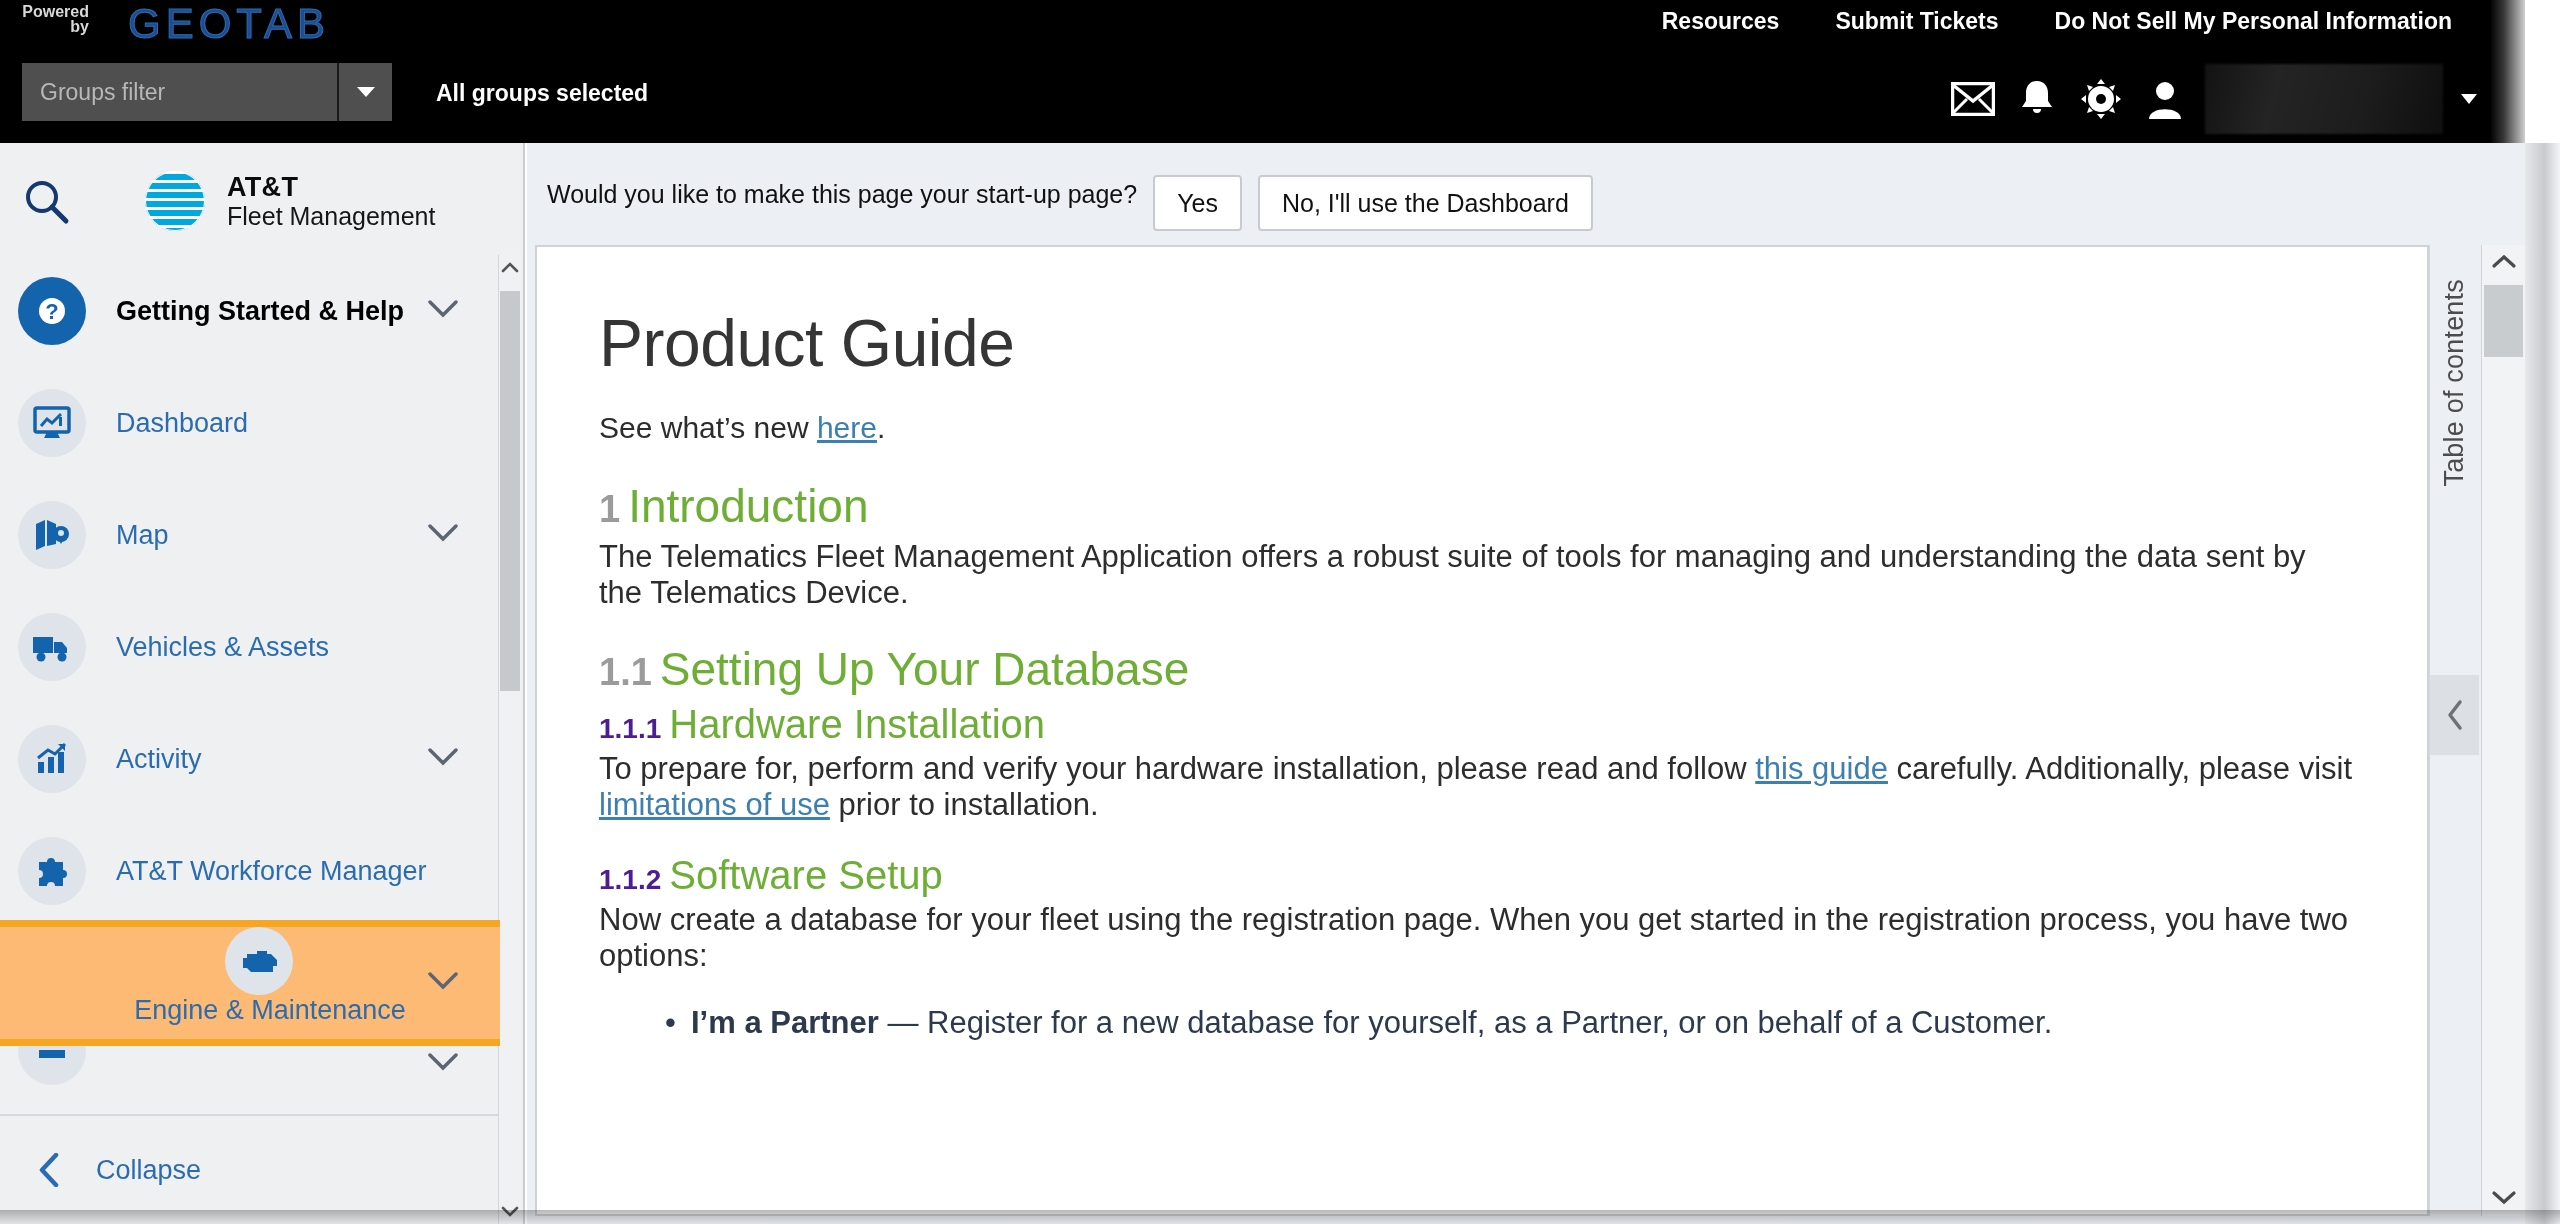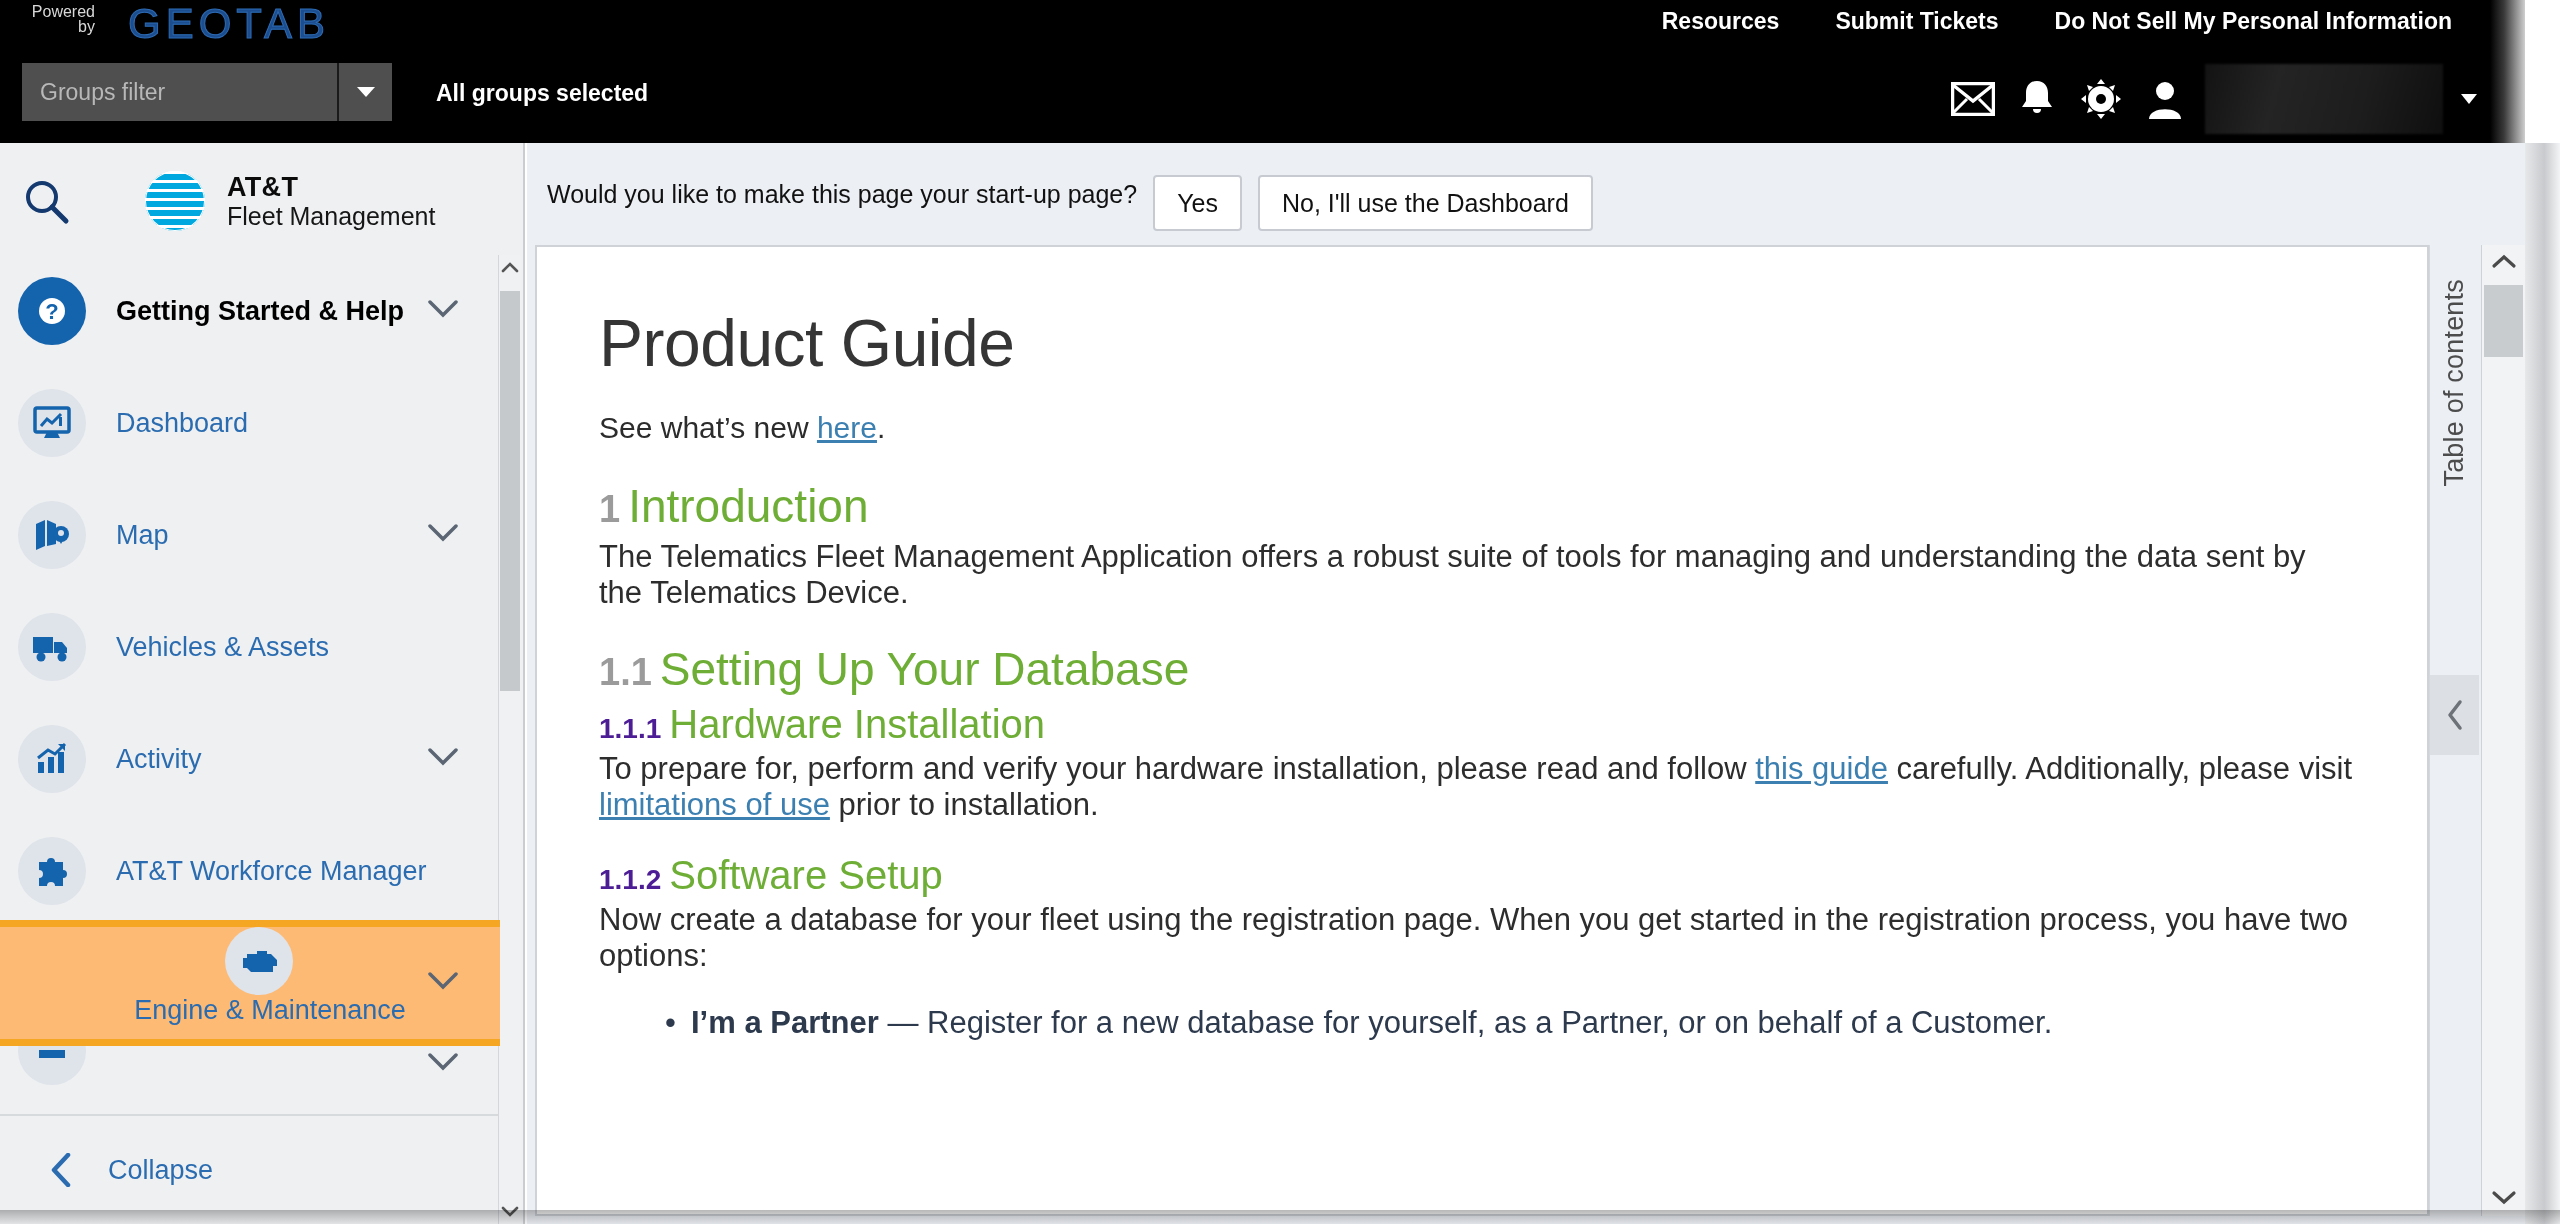--- a/index.html
+++ b/index.html
@@ -15,23 +15,23 @@
     position: absolute; left: 0; top: 0;
     width: 2525px; height: 143px;
     background: #000000;
   }
   .topbar-right-fade {
     position: absolute; right: 0; top: 0;
     width: 35px; height: 143px;
     background: linear-gradient(to right, #000 0%, #3a3a3a 40%, #cfcfcf 100%);
   }
   .powered-by {
-    position: absolute; left: 21px; top: 4px;
+    position: absolute; left: 15px; top: 4px;
     color: #d8d8d8; font-size: 16px; line-height: 15px;
-    font-weight: 400; text-align: right; width: 74px;
+    font-weight: 700; text-align: right; width: 74px;
   }
   .powered-by .pb2 { display:block; }
   .geotab-logo {
     position: absolute; left: 128px; top: 0px;
     font-size: 42px; letter-spacing: 5px;
     font-weight: 400; color: #1b4d8f;
     -webkit-text-stroke: 1px #2d6cb5;
   }
 
   .groups-filter {
@@ -162,21 +162,21 @@
     flex-direction: column;
   }
   .sb-item.cut { height: 50px; overflow: hidden; }
   .sb-item.cut .sb-ico-wrap{ margin-top:-26px; }
 
   .sb-divider {
     position: absolute; left: 0; right: 25px; bottom: 108px;
     height: 2px; background: #d7dadd;
   }
   .sb-collapse {
-    position: absolute; left: 12px; bottom: 0;
+    position: absolute; left: 0; bottom: 0;
     width: 500px; height: 108px;
     display: flex; align-items: center;
   }
   .sb-collapse .cl-ic { margin-left: 38px; color: #2b6cb0; display:flex; }
   .sb-collapse .cl-tx { margin-left: 36px; font-size: 27px; color: #2b6cb0; }
 
   
   .sb-sbar {
     position: absolute; right: 2px; top: 112px;
     width: 23px; bottom: 0px;

